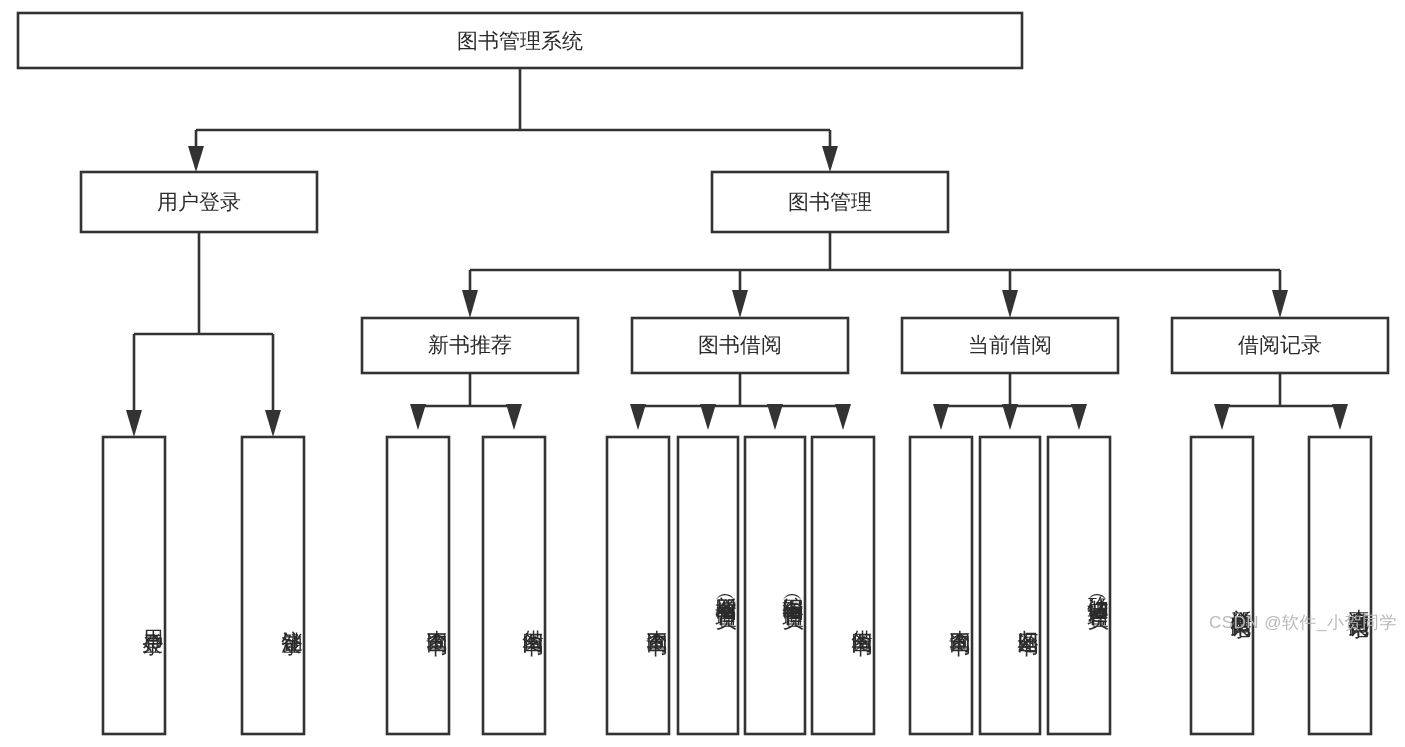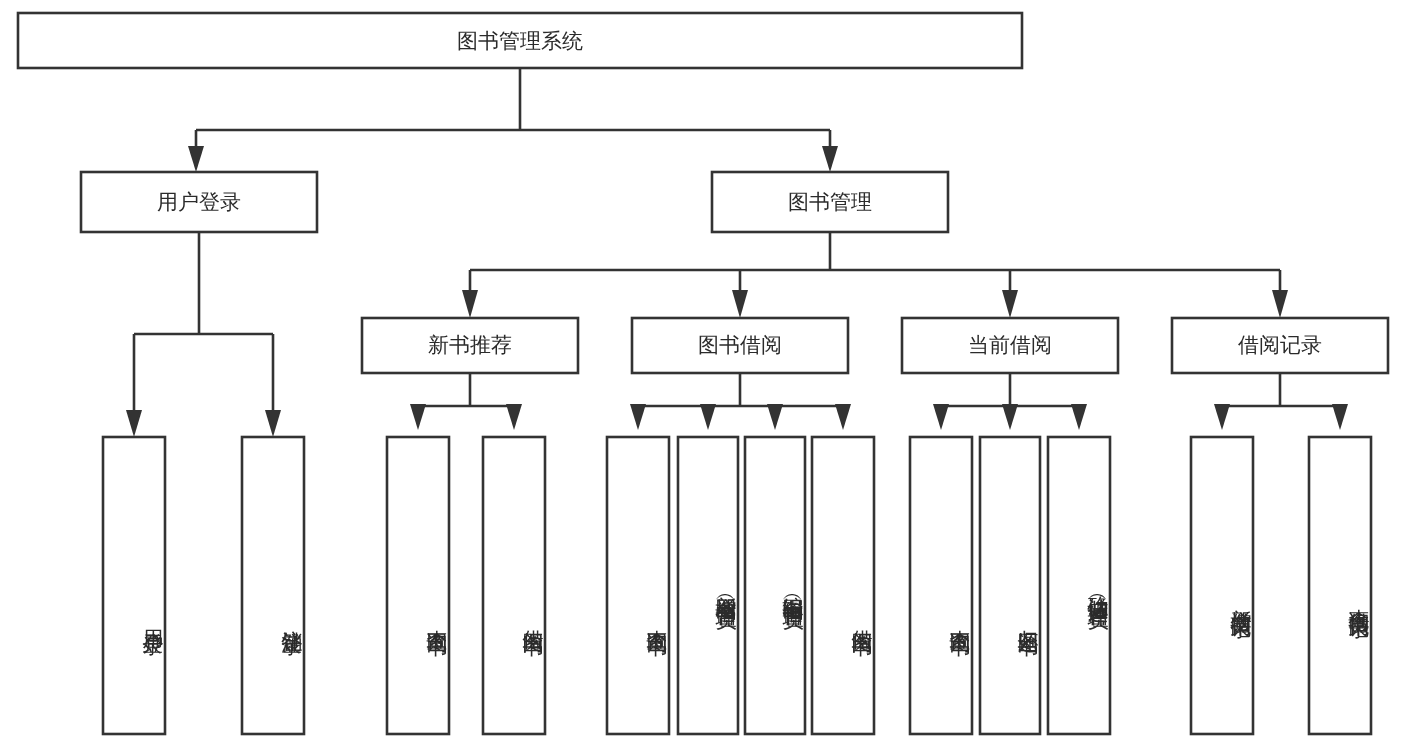--- a/index.html
+++ b/index.html
@@ -195,14 +195,15 @@
   <div class="leaf-label" style="left:745px; top:444px; width:60px; height:288px;">编辑图书（管理员）</div>
   <div class="leaf-label" style="left:812px; top:500px; width:62px; height:234px;">借阅图书</div>
 
   <div class="leaf-label" style="left:910px; top:500px; width:62px; height:234px;">查询图书</div>
   <div class="leaf-label" style="left:980px; top:500px; width:60px; height:234px;">归还图书</div>
   <div class="leaf-label" style="left:1048px; top:444px; width:62px; height:288px;">确认归还（管理员）</div>
 
   <div class="leaf-label" style="left:1191px; top:462px; width:62px; height:272px;">新增借阅记录</div>
   <div class="leaf-label" style="left:1309px; top:462px; width:62px; height:272px;">查询借阅记录</div>
 
+  <div class="watermark">CSDN @软件_小贺同学</div>
 
 </div>
 
 </body></html>

